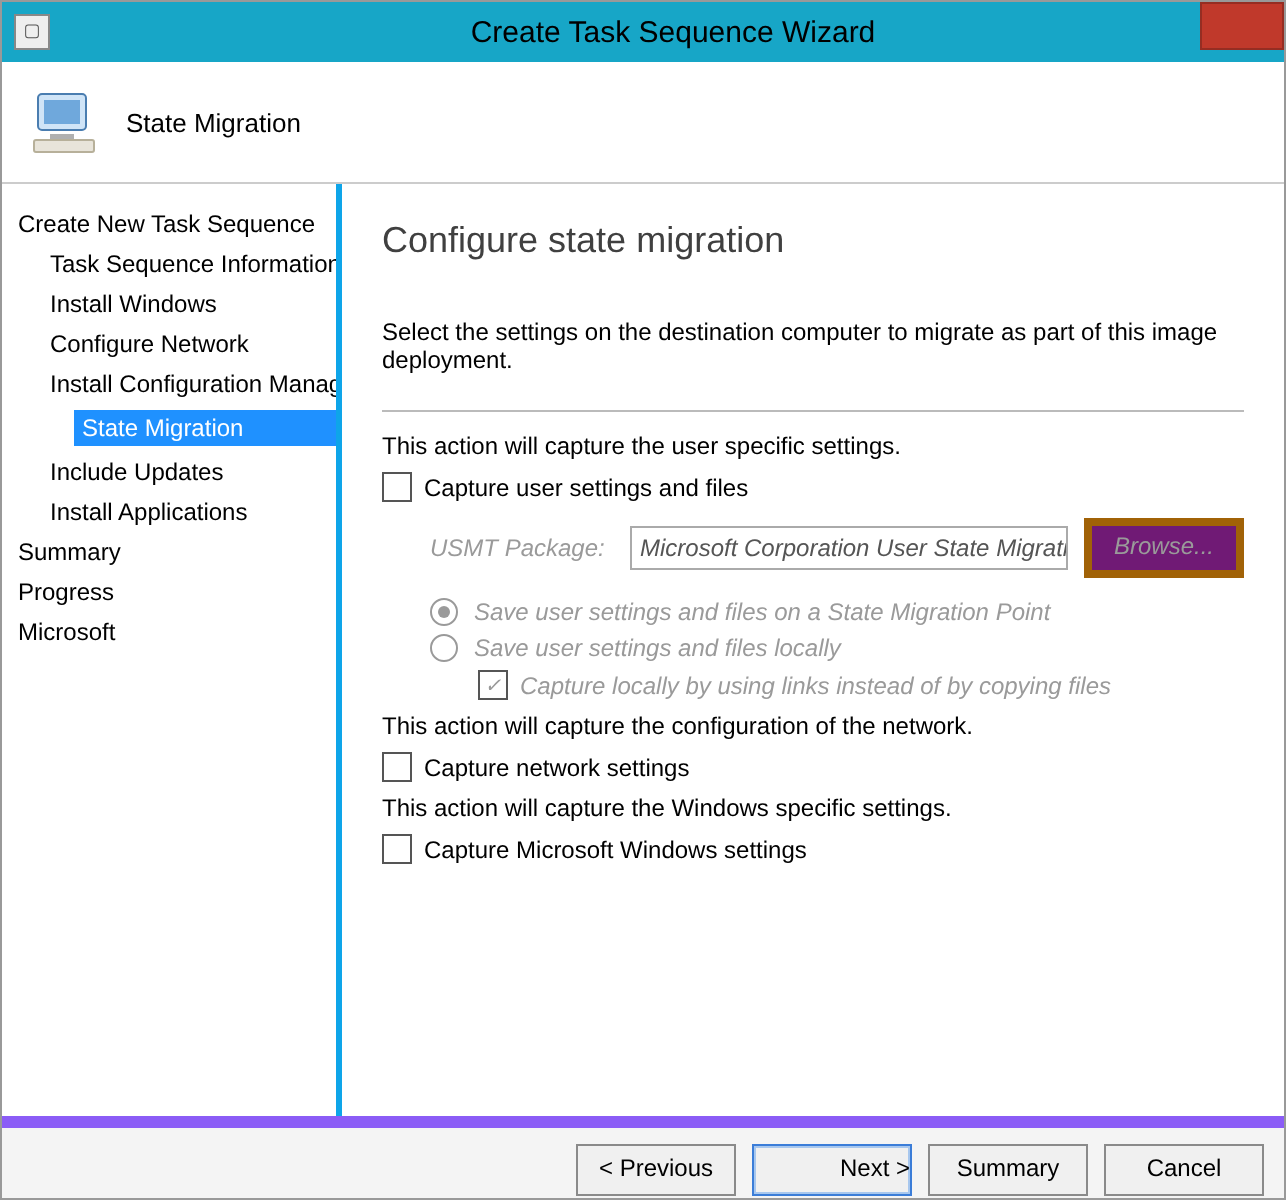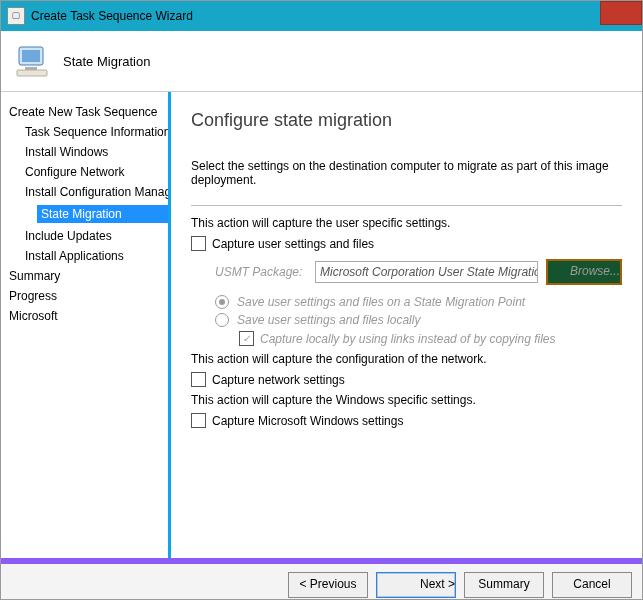--- a/index.html
+++ b/index.html
@@ -1,19 +1,19 @@
 <!DOCTYPE html>
 <html><head>
 <meta charset="utf-8">
 <style>
   html,body{margin:0;padding:0;font-family:"Segoe UI",Tahoma,Arial,sans-serif;font-size:12px;color:#000;background:#fff;}
   .window{width:643px;height:600px;box-sizing:border-box;background:#fff;border:1px solid #999;position:relative;overflow:hidden;}
   .titlebar{height:30px;background:linear-gradient(#17a6c7,#17a6c7);display:flex;align-items:center;position:relative;}
   .sys-icon{width:16px;height:16px;margin:0 6px;border:1px solid #888;background:#eee;font-size:9px;line-height:14px;text-align:center;color:#555;}
-  .title-text{flex:1;color:#000;font-size:12px;}
+  .title-text{flex:1;text-align:center;color:#000;font-size:15px;}
   .close-btn{width:40px;height:22px;background:#c0392b;border:1px solid #962d22;position:absolute;right:0;top:0;}
   .header-band{height:60px;border-bottom:1px solid #ccc;display:flex;align-items:center;padding:0 12px;background:#fff;}
   .header-icon{width:40px;height:40px;margin-right:10px;}
   .header-title{font-size:13px;}
   .body{display:flex;height:calc(100% - 30px - 60px - 42px);}
   .sidebar{width:170px;border-right:3px solid #0ea5e9;padding:10px 0 10px 8px;box-sizing:border-box;overflow:hidden;}
   .tree-root{font-size:12px;white-space:nowrap;}
   .tree-root .root{padding:3px 0;}
   .tree-root .child{padding:3px 0 3px 16px;}
   .tree-root .sel{background:#1f91ff;color:#fff;display:inline-block;padding:2px 80px 2px 4px;margin-left:12px;}
@@ -22,21 +22,21 @@
   .instr{margin:0 0 18px 0;}
   hr.sep{border:none;border-top:1px solid #bbb;margin:0 0 10px 0;}
   .section-text{margin:6px 0;}
   .chk-row{display:flex;align-items:center;margin:4px 0;}
   .chk{width:13px;height:13px;border:1px solid #555;margin-right:6px;display:inline-flex;align-items:center;justify-content:center;font-size:10px;}
   .disabled{color:#9a9a9a;}
   .indent{margin-left:24px;font-style:italic;}
   .field-row{display:flex;align-items:center;margin:8px 0 10px 0;}
   .field-label{width:100px;}
   .text-input{flex:1;height:20px;border:1px solid #aaa;padding:0 4px;background:#fff;color:#555;overflow:hidden;white-space:nowrap;font-size:12px;line-height:20px;}
-  .browse-btn{width:72px;height:22px;margin-left:8px;border:2px solid #a16207;background:#14532d;color:#9a9a9a;text-align:right;line-height:20px;}
+  .browse-btn{width:72px;height:22px;margin-left:8px;border:4px solid #a16207;background:#701a75;color:#9a9a9a;text-align:center;line-height:20px;}
   .radio{width:12px;height:12px;border:1px solid #9a9a9a;border-radius:50%;margin-right:8px;display:inline-flex;align-items:center;justify-content:center;}
   .radio .dot{width:6px;height:6px;border-radius:50%;background:#9a9a9a;}
   .row{display:flex;align-items:center;margin:4px 0;}
   .footer{height:42px;border-top:6px solid #8b5cf6;display:flex;align-items:center;justify-content:flex-end;padding:0 10px;gap:8px;background:#f4f4f4;}
   .btn{min-width:78px;height:24px;border:1px solid #8a8a8a;background:#f0f0f0;text-align:center;line-height:22px;font-size:12px;cursor:pointer;}
   .btn.primary{border:1px solid #3b7dd8;box-shadow:0 0 0 1px #a7c7ee inset;text-align:right;}
   .monitor-svg{width:40px;height:40px;}
 </style>
 </head>
 <body>

